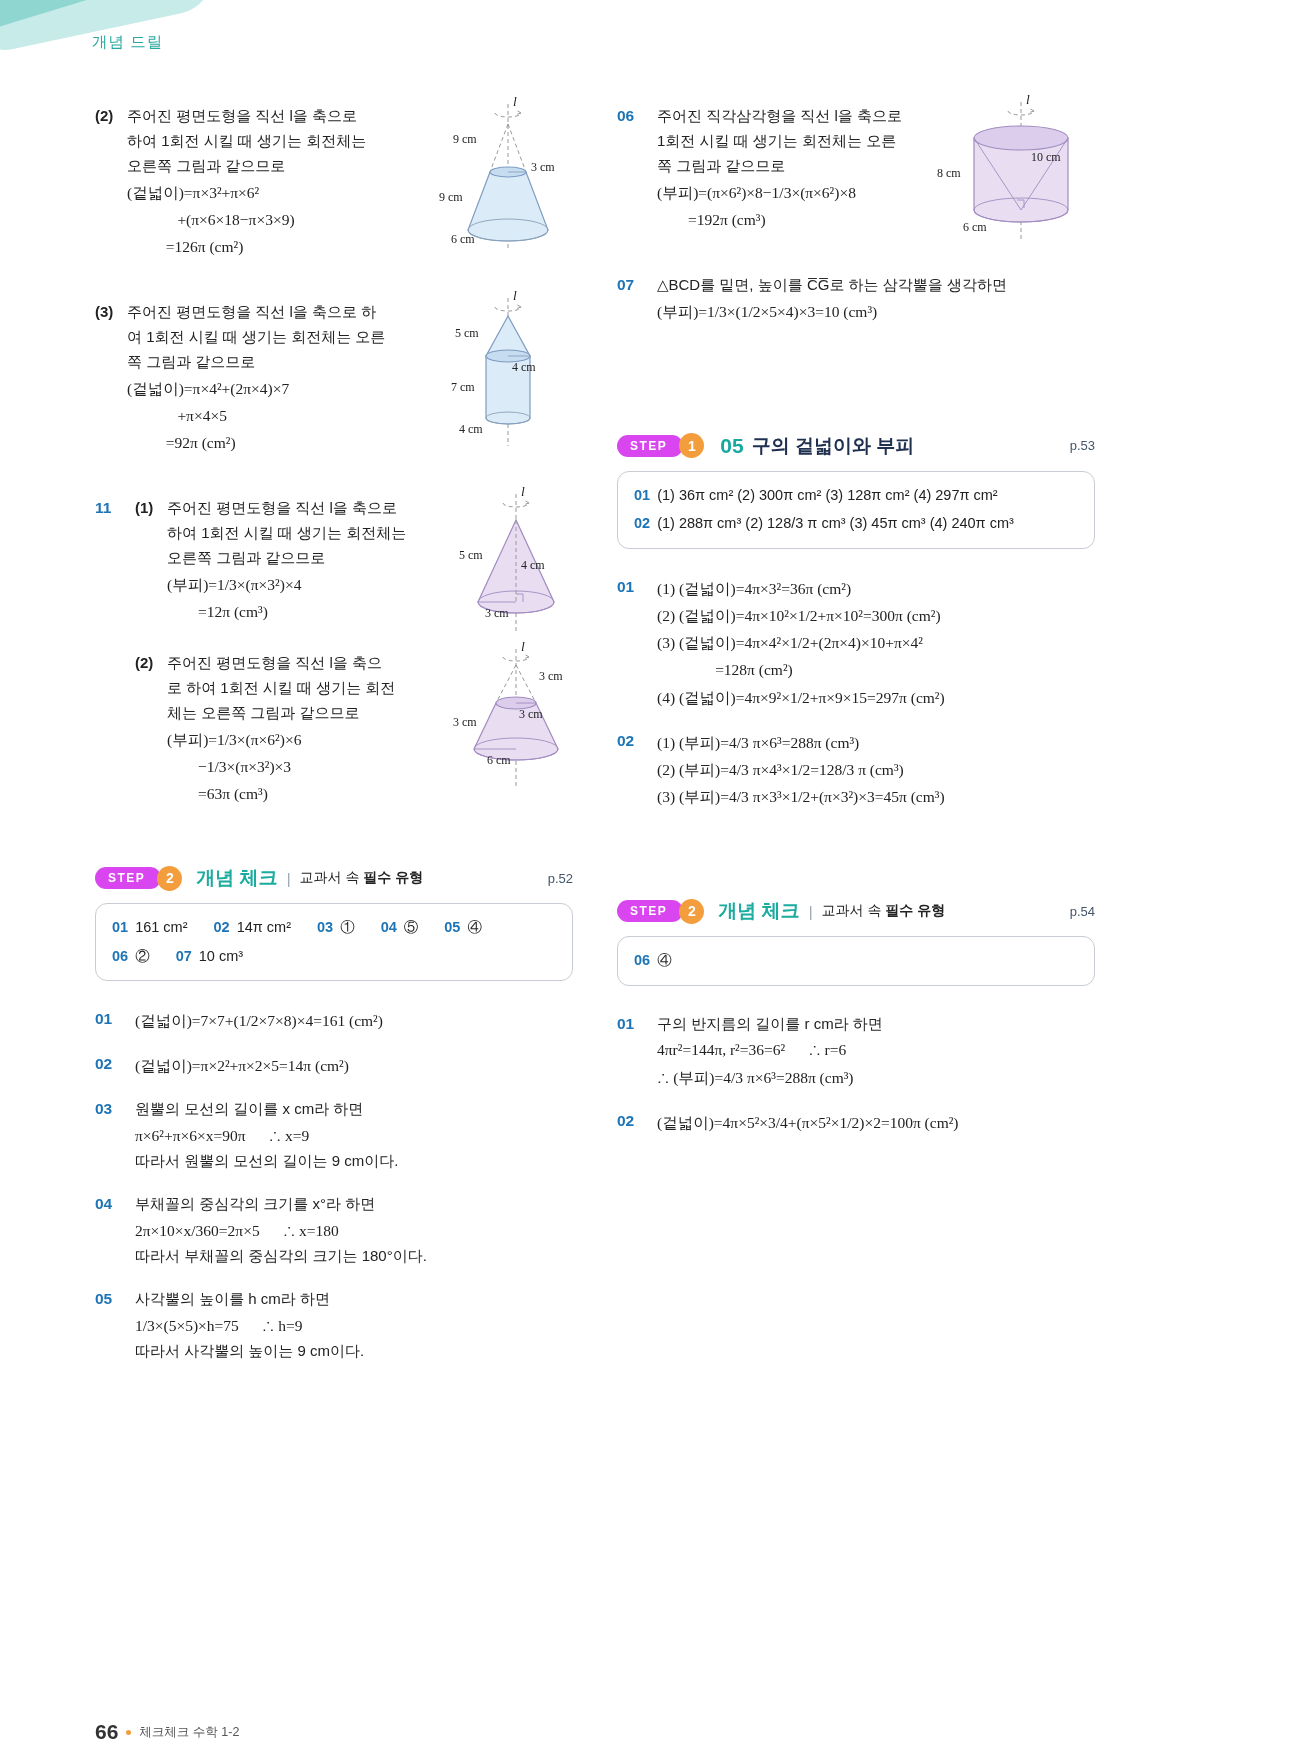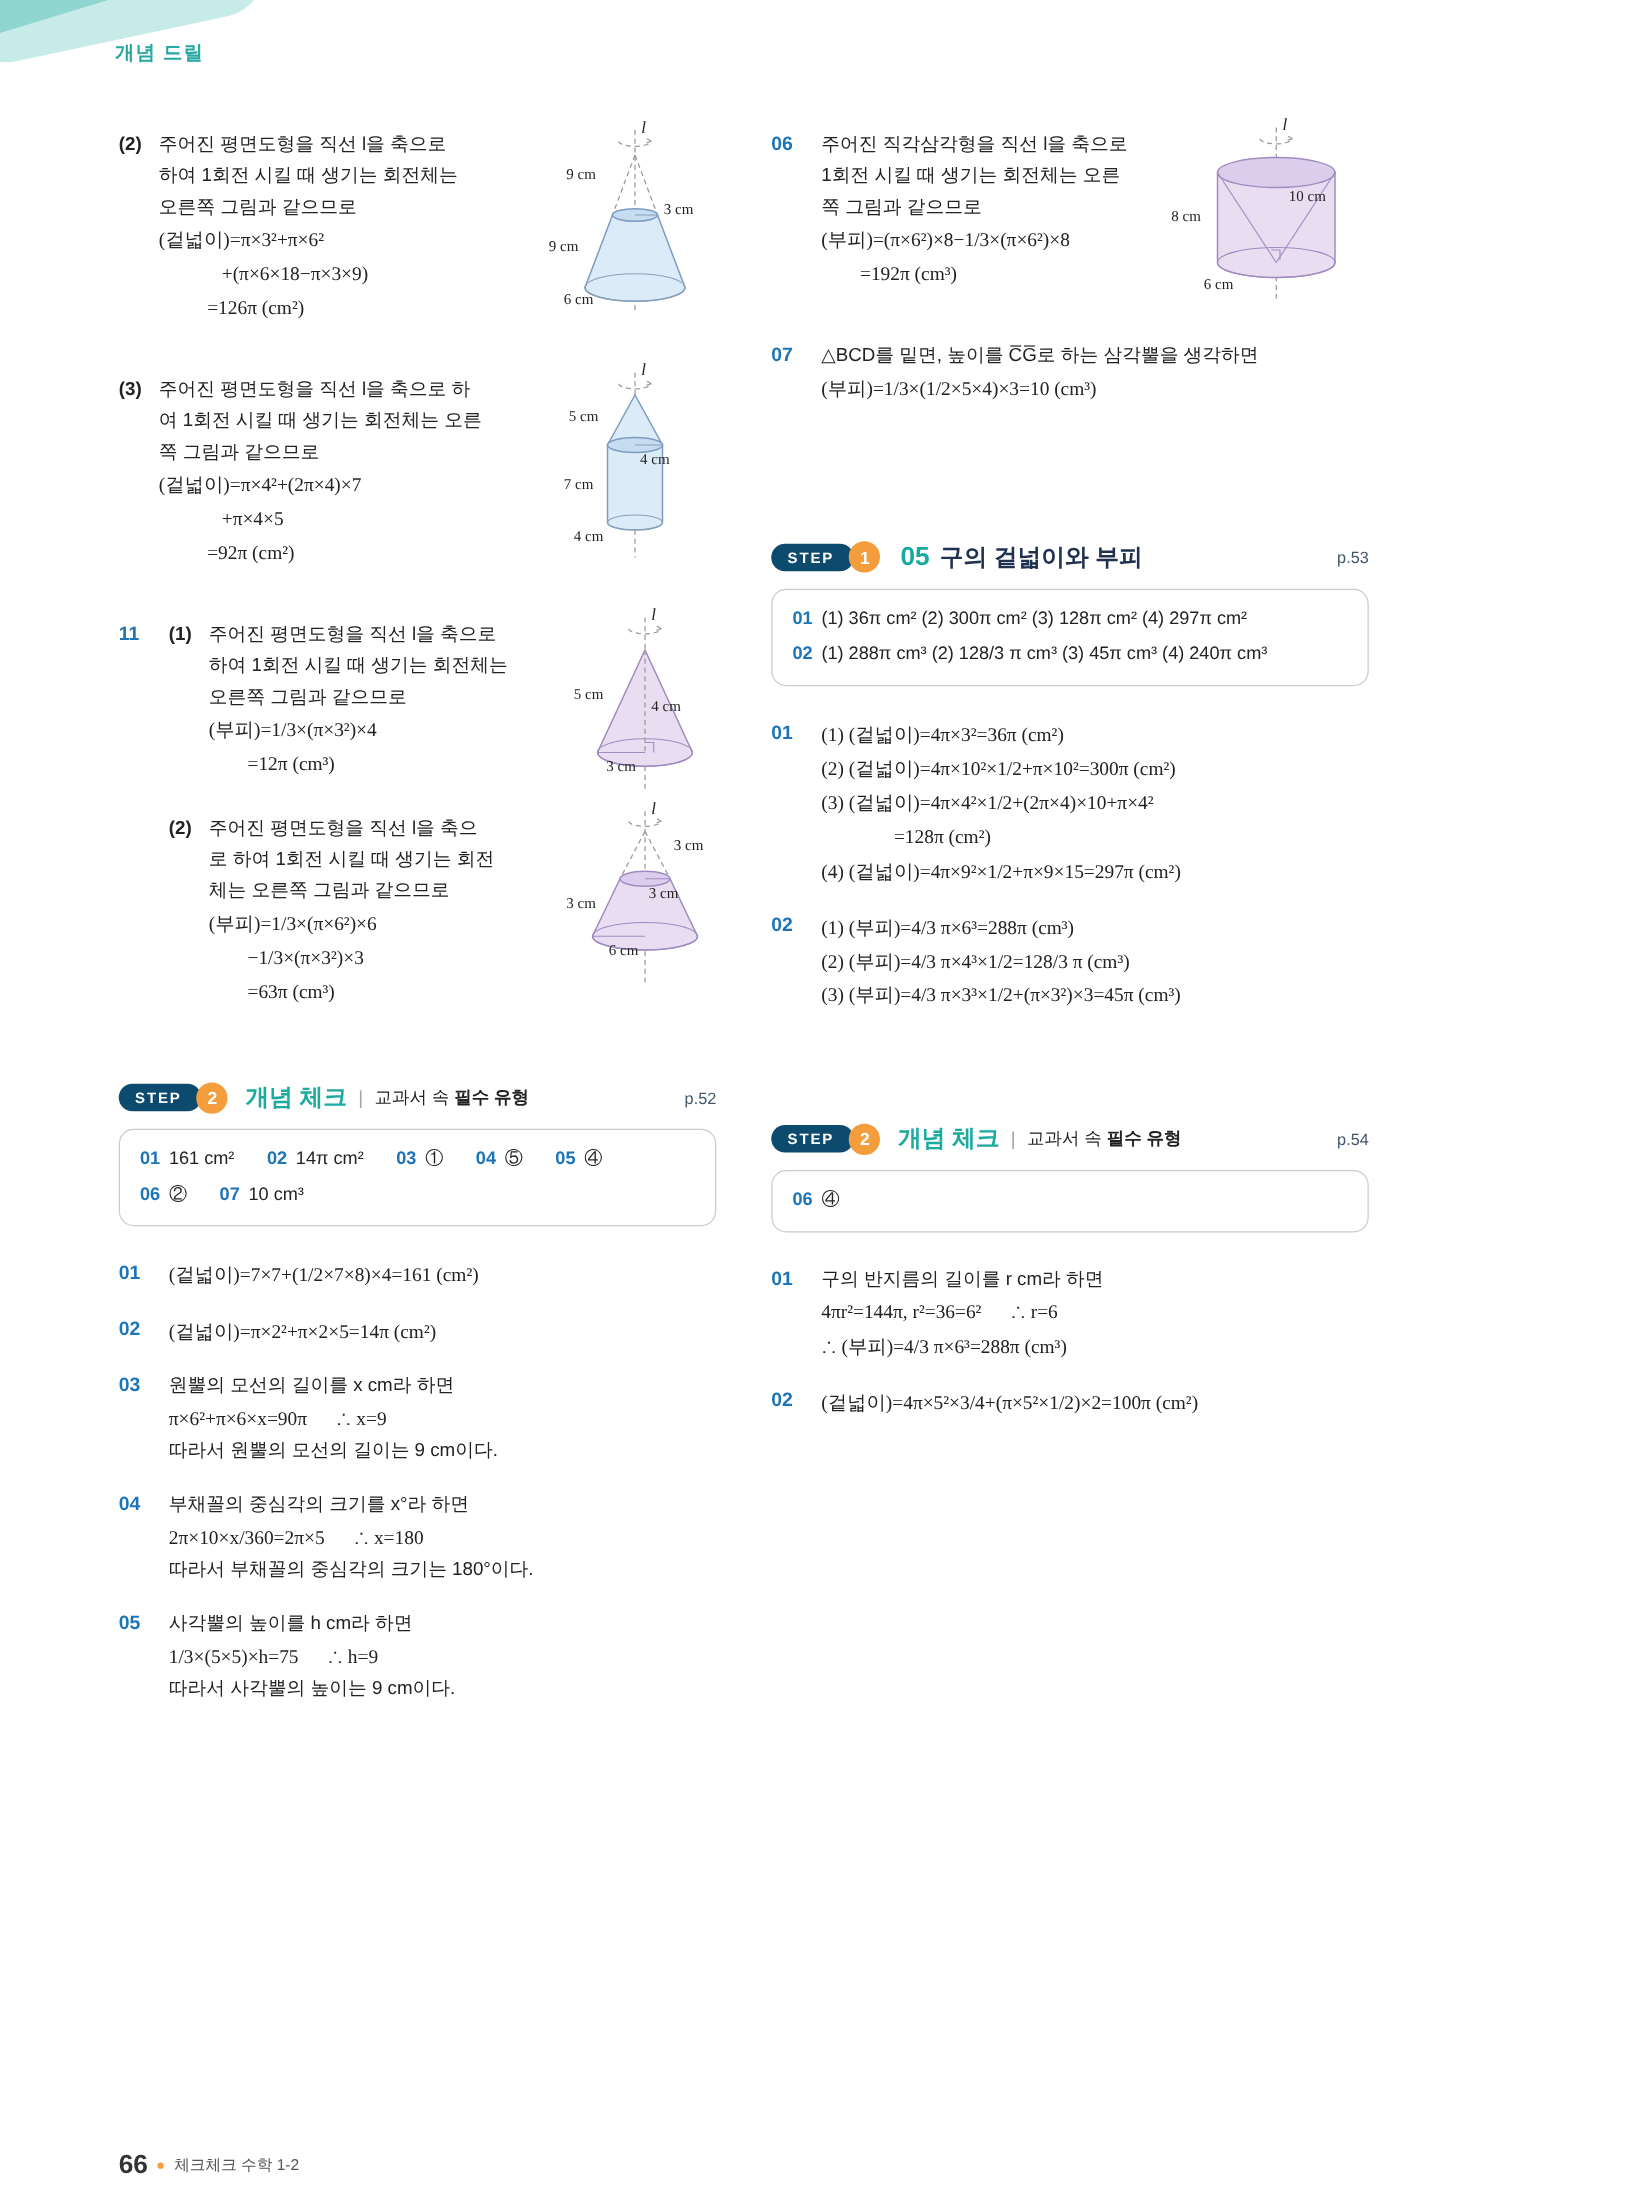--- a/index.html
+++ b/index.html
@@ -5,21 +5,21 @@
   html,body{margin:0;padding:0;}
   body{
     width:1300px;height:1754px;background:#ffffff;position:relative;overflow:hidden;
     font-family:"Liberation Sans","DejaVu Sans",sans-serif;color:#222;font-size:15px;
   }
   
   .deco{position:absolute;left:0;top:0;width:320px;height:90px;}
   .blob{position:absolute;}
   .b1{left:-36px;top:-46px;width:250px;height:78px;background:#c7ebe8;border-radius:40px;transform:rotate(-12deg);}
   .b2{left:-52px;top:-58px;width:215px;height:66px;background:#8fd6d1;border-radius:34px;transform:rotate(-17deg);}
-  .deco-label{position:absolute;left:92px;top:32px;color:#27a8a0;font-weight:700;font-size:15.5px;letter-spacing:1px;}
+  .deco-label{position:absolute;left:92px;top:32px;color:#27a8a0;font-weight:400;font-size:15.5px;letter-spacing:1px;}
   
   .content{position:absolute;left:95px;top:104px;width:1000px;}
   .cols{display:grid;grid-template-columns:478px 478px;column-gap:44px;align-items:start;}
   
   .block{position:relative;display:flex;margin-bottom:30px;}
   .blabel{flex:0 0 32px;font-weight:700;color:#222;line-height:1.65;}
   .qnum{flex:0 0 40px;color:#1d74b6;font-weight:800;font-size:15.5px;line-height:1.6;}
   .bbody{flex:1;min-width:0;}
   .mline{line-height:1.66;white-space:pre-wrap;}
   .mline.math{font-family:"Liberation Serif","DejaVu Serif",serif;font-size:15.5px;line-height:1.75;}
@@ -27,21 +27,21 @@
   .parts .part{position:relative;display:flex;margin-bottom:26px;}
   .parts .part:last-child{margin-bottom:0;}
   
   .dg{position:absolute;top:-6px;}
   .dg svg{display:block;}
   .dg-r0{right:-10px;}
   .dlab{position:absolute;font-family:"Liberation Serif","DejaVu Serif",serif;font-size:12px;color:#222;white-space:nowrap;}
   .axlab{font-style:italic;font-size:13.5px;}
   
   .stephead{display:flex;align-items:center;gap:8px;margin-bottom:12px;}
-  .steppill{display:inline-flex;align-items:center;background:#0c4a6e;color:#fff;border-radius:13px;
+  .steppill{display:inline-flex;align-items:center;background:#d946ef;color:#fff;border-radius:13px;
             padding:4px 16px 4px 13px;font-size:12px;font-weight:700;letter-spacing:1.5px;}
   .stepcircle{display:inline-flex;width:25px;height:25px;border-radius:50%;background:#f39d3d;color:#fff;
             font-weight:800;align-items:center;justify-content:center;margin-left:-12px;font-size:14px;}
   .ck-title{color:#1cab9f;font-size:19px;font-weight:800;margin-left:6px;}
   .ck-div{color:#9aa4ad;font-size:15px;margin:0 1px;}
   .ck-sub{font-size:14px;color:#222;}
   .ck-sub b{font-weight:800;}
   .pref{margin-left:auto;color:#44566b;font-size:13px;}
   .secnum{color:#17a9a0;font-size:21px;font-weight:800;margin-left:8px;}
   .sectitle{color:#20304f;font-size:19px;font-weight:800;}

